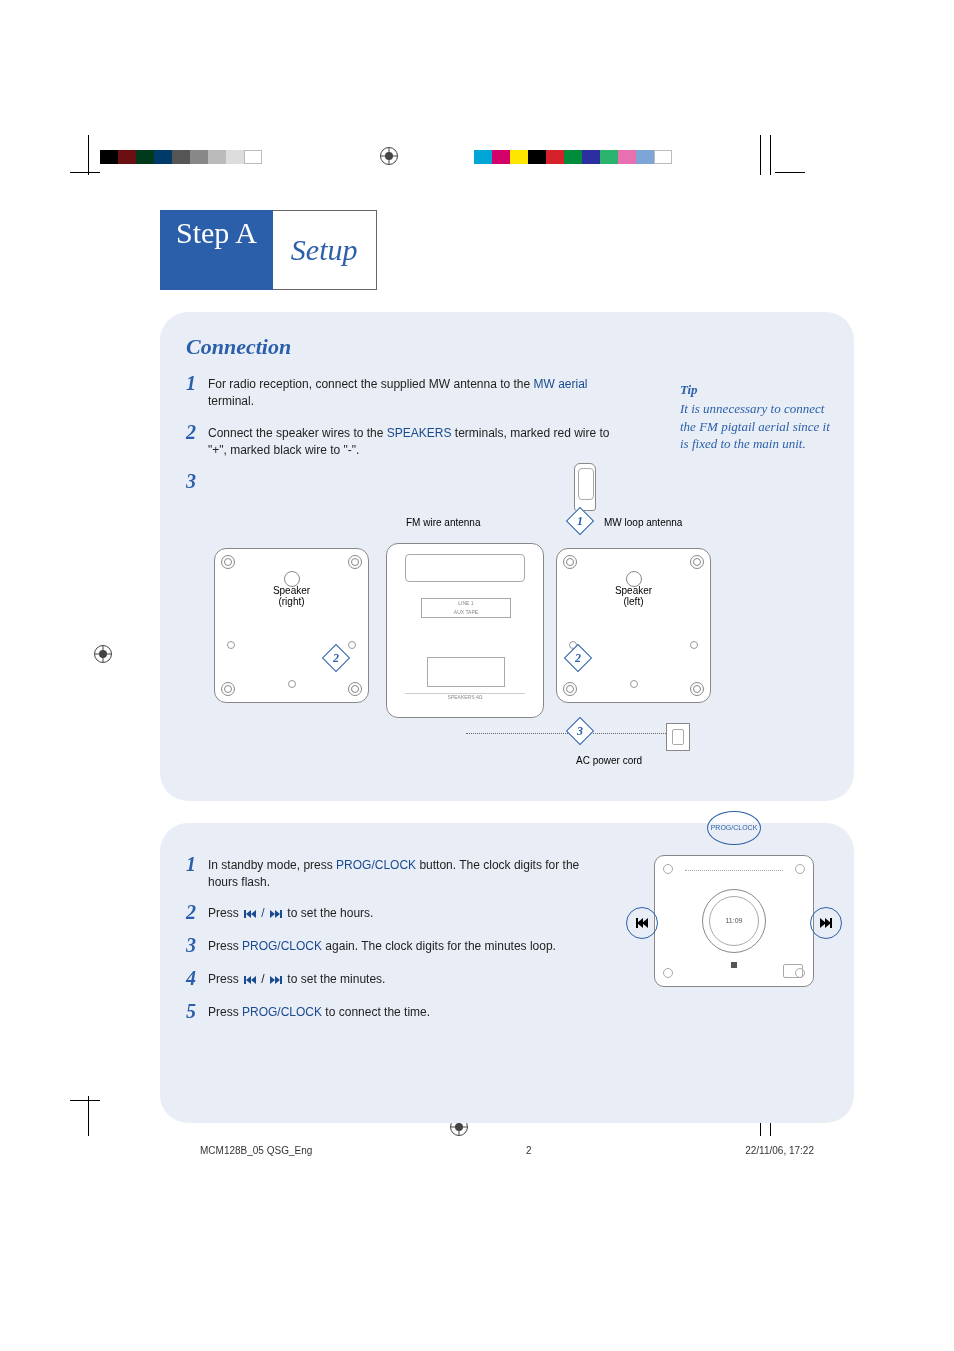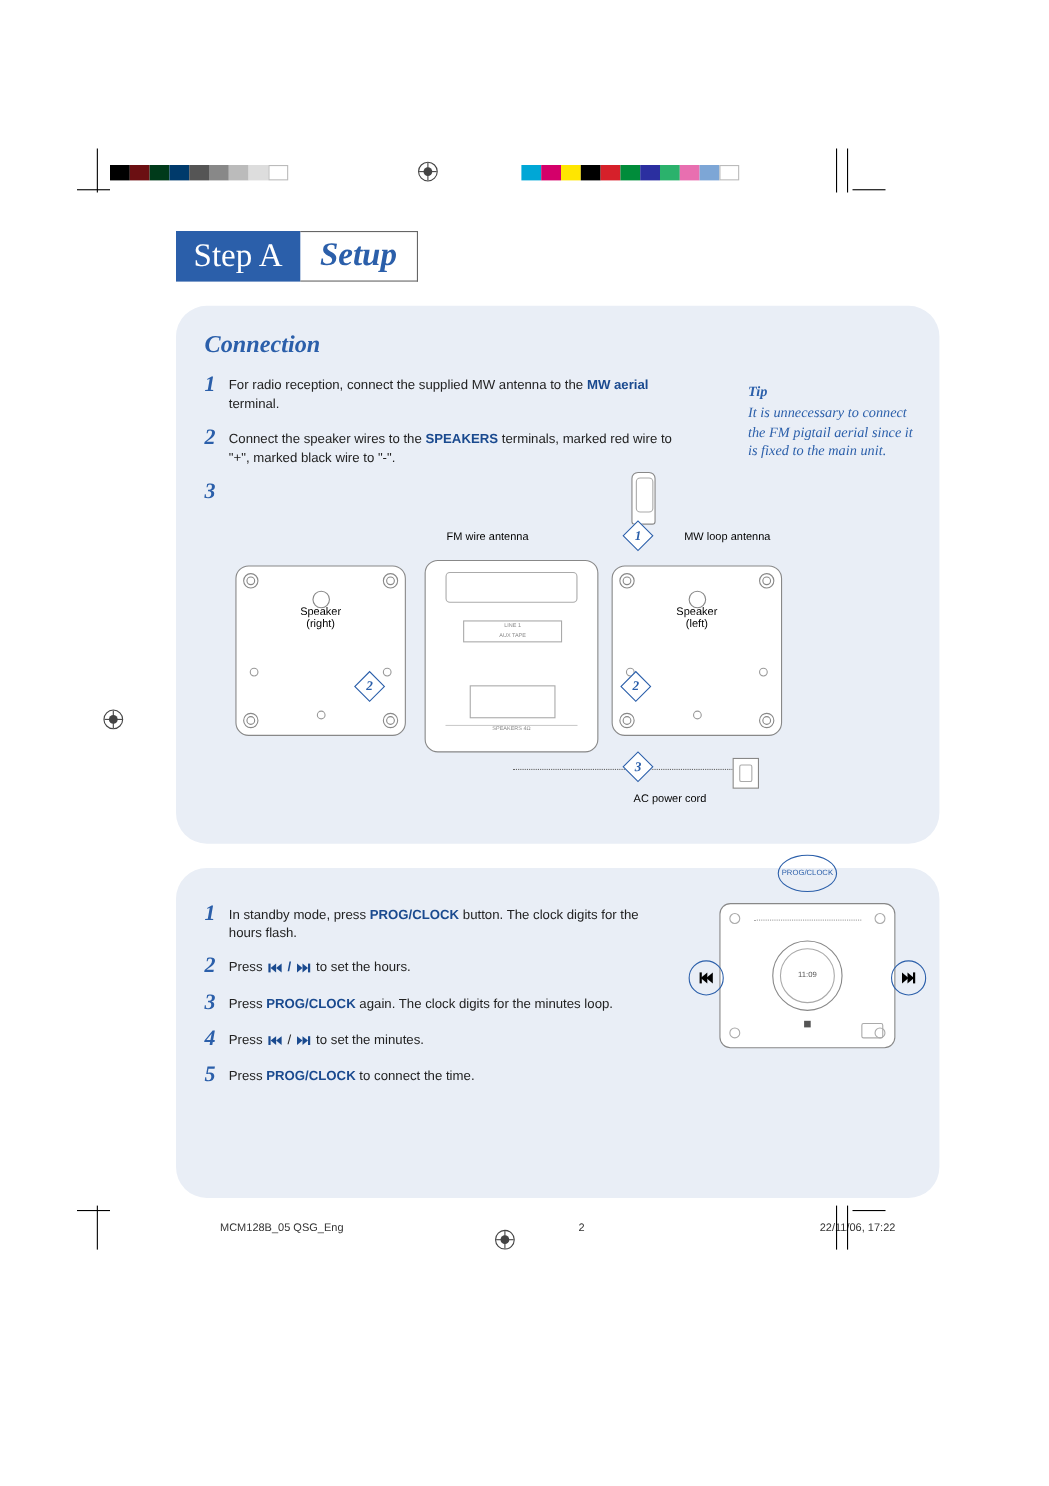--- a/index.html
+++ b/index.html
@@ -23,34 +23,34 @@
   .crop-line-v { position:absolute; width:1px; background:#000; }
   .crop-line-h { position:absolute; height:1px; background:#000; }
   .page-content { padding: 210px 100px 60px 160px; }
   .step-header { display:flex; align-items:stretch; margin-bottom: 22px;}
   .step-a {
     background:#2b5faa; color:#fff; font-family: Georgia, 'Times New Roman', serif;
     font-size: 30px; padding: 6px 16px; min-width:110px; text-align:center;
   }
   .setup-box {
     border: 1px solid #666; color:#2b5faa; font-style: italic;
-    font-family: Georgia, serif; font-size: 30px; padding: 4px 18px; border-left:none;font-weight:bold;
+    font-family: Georgia, serif; font-size: 30px; padding: 22px 18px; border-left:none;
   }
   .panel {
     background: #e9eef6; border-radius: 28px; padding: 22px 26px 18px 26px;
     margin-bottom: 22px;
   }
   .panel-title {
     color:#2b5faa; font-style: italic; font-weight: bold;
     font-family: Georgia, serif; font-size: 22px; margin-bottom: 12px;
   }
   .step-row { display:flex; align-items:flex-start; margin-bottom: 10px; max-width: 430px;}
   .step-num { color:#2b5faa; font-weight:bold; font-family: Georgia, serif; font-style: italic; font-size: 20px; width: 22px; flex-shrink:0;}
   .step-text { font-size: 12px; line-height: 1.45; color:#222; padding-top:4px;}
-  .step-text .bold { font-weight: bold; color:#1a4a8f;}
+  .step-text .bold { font-weight: normal; color:#1a4a8f;}
   .tip-box { position:absolute; width: 160px; font-size: 13px; }
   .tip-title { color:#2b5faa; font-style: italic; font-weight:bold; font-family: Georgia, serif; margin-bottom:2px;}
   .tip-body { color:#2b5faa; font-style: italic; font-family: Georgia, serif; line-height:1.35;}
   .panel1 { position: relative; min-height: 485px; }
   .diagram1 { position:relative; height: 280px; margin-top: 8px;}
   .speaker, .mainunit {
     position:absolute; background:#fff; border:1px solid #888; border-radius: 12px;
   }
   .speaker { width: 155px; height: 155px; top: 45px; }
   .speaker.right { left: 28px;}
@@ -200,21 +200,21 @@
       <div class="step-num">3</div>
     </div>
 
     <div class="tip-box" style="right:14px; top:70px;">
       <div class="tip-title">Tip</div>
       <div class="tip-body">It is unnecessary to connect the FM pigtail aerial since it is fixed to the main unit.</div>
     </div>
 
     <div class="diagram1">
       <div class="d-label" style="left:220px; top:14px;">FM wire antenna</div>
-      <div class="d-label" style="left:436px; top:14px;">MW loop antenna</div>
+      <div class="d-label" style="left:418px; top:14px;">MW loop antenna</div>
 
       <div class="mw-ant"></div>
 
       <div class="diamond" style="left:384px; top:8px;">
           <span>1</span>
         </div>
 
       <div class="speaker right">
         <div class="corner-screw" style="top:6px;left:6px"></div>
         <div class="corner-screw" style="top:6px;right:6px"></div>

